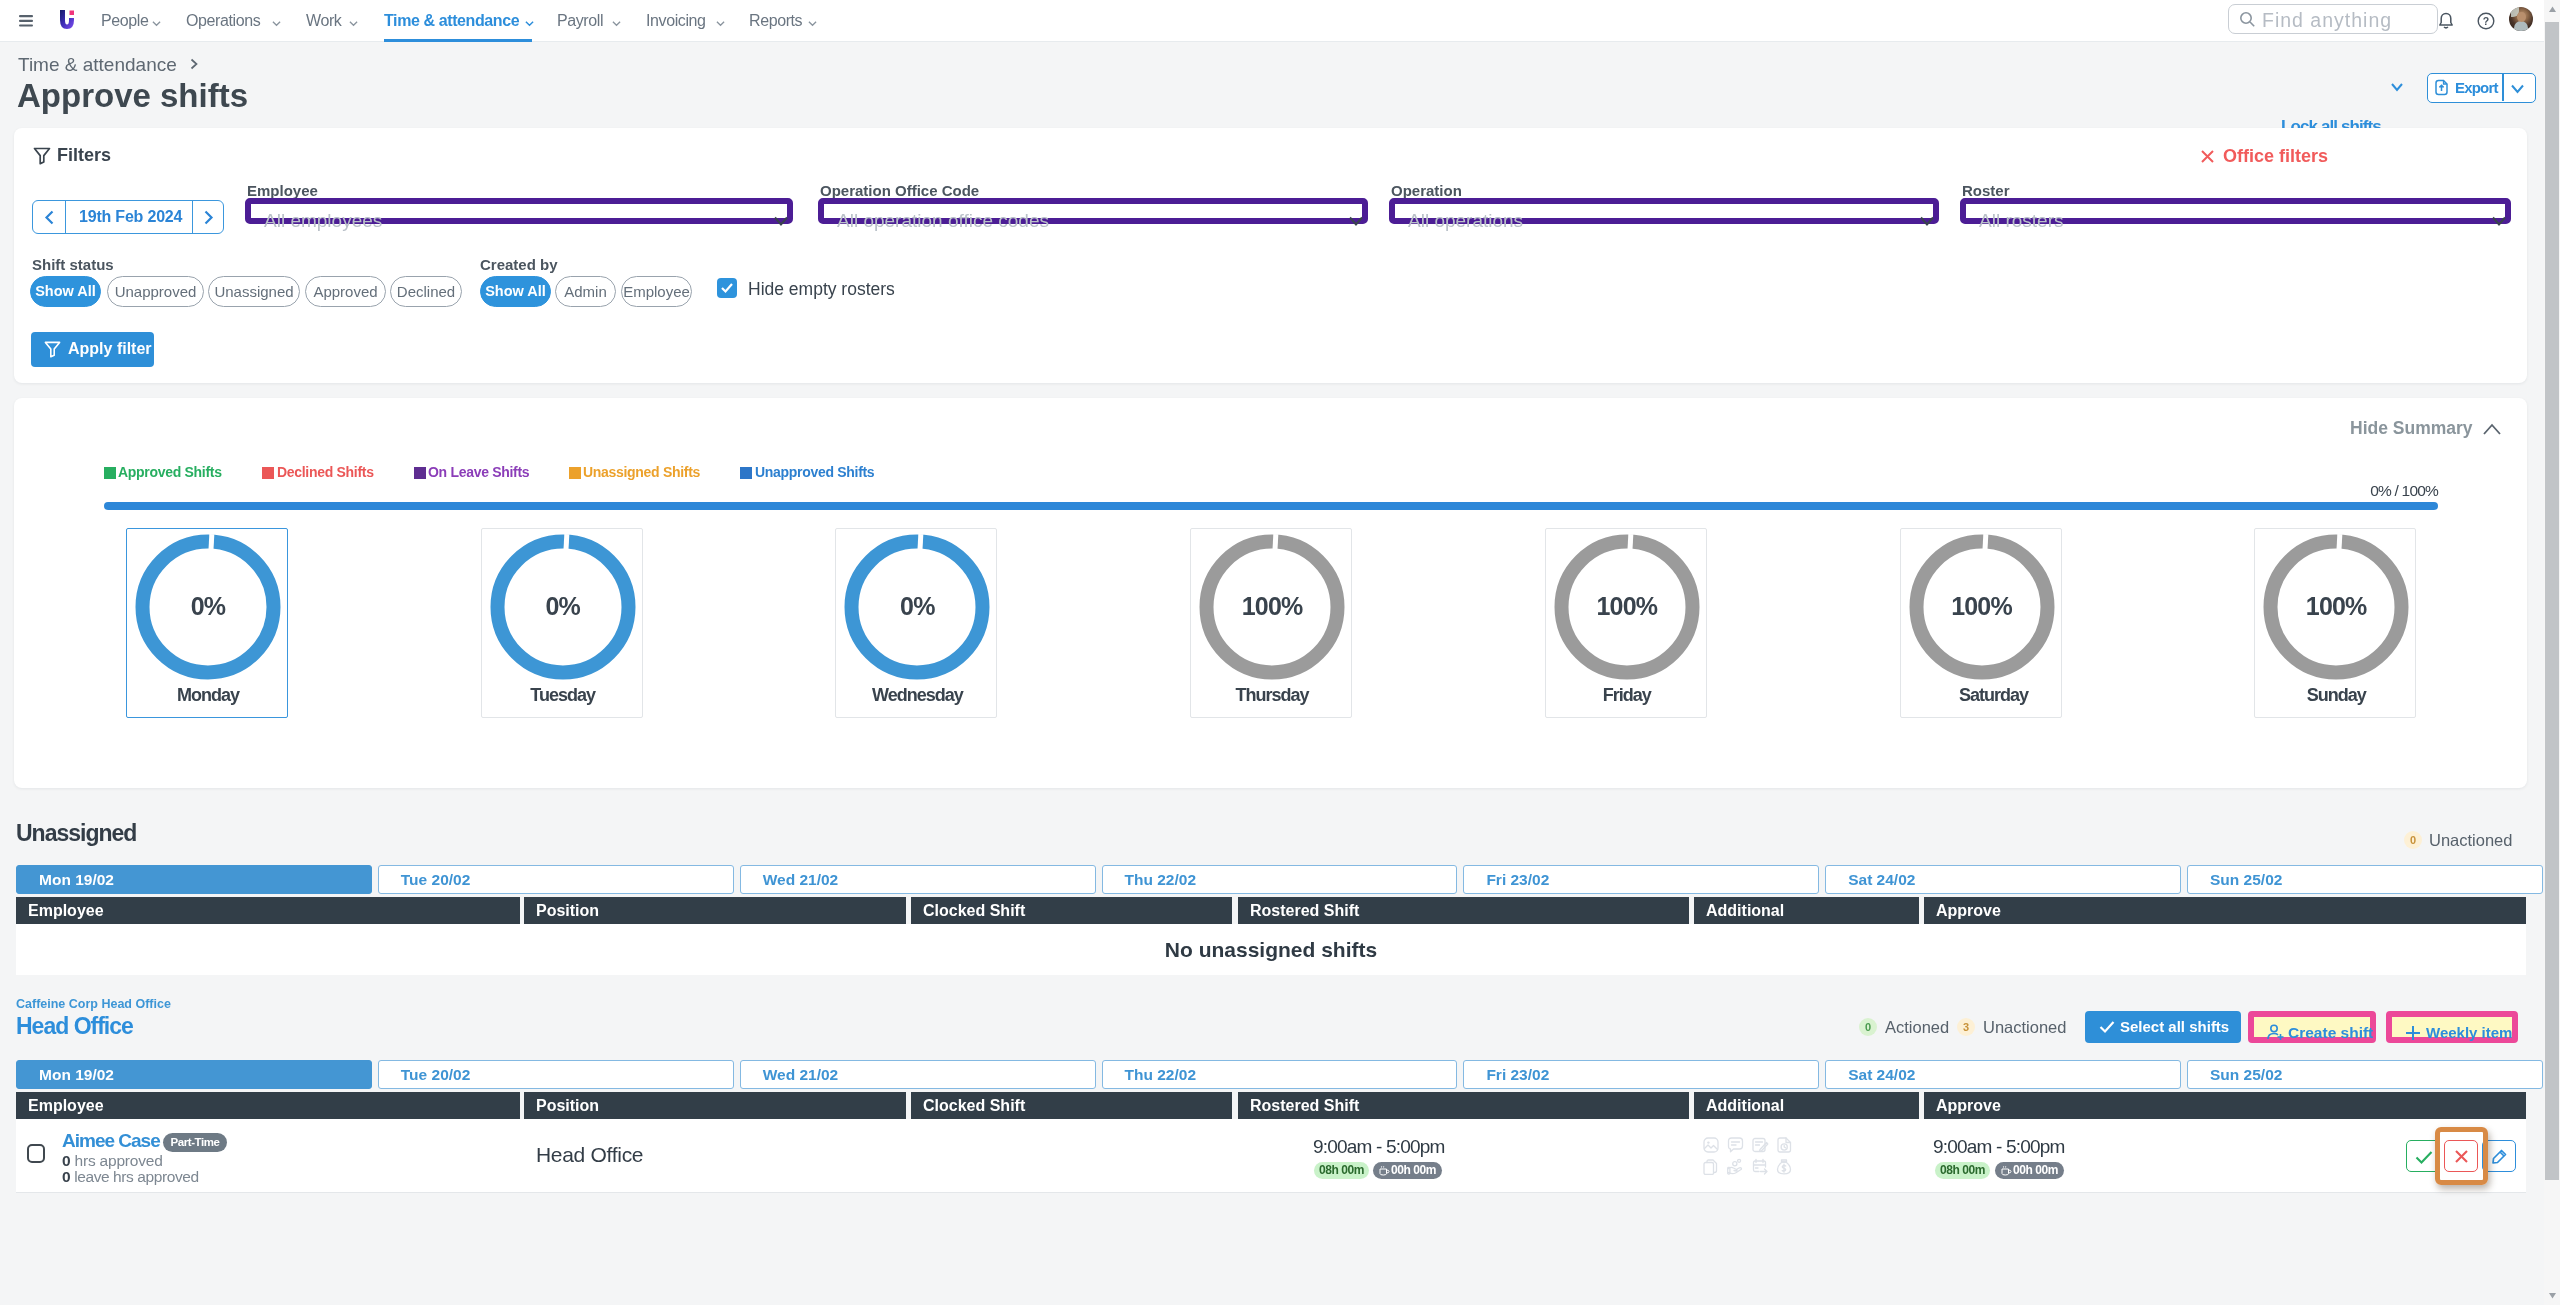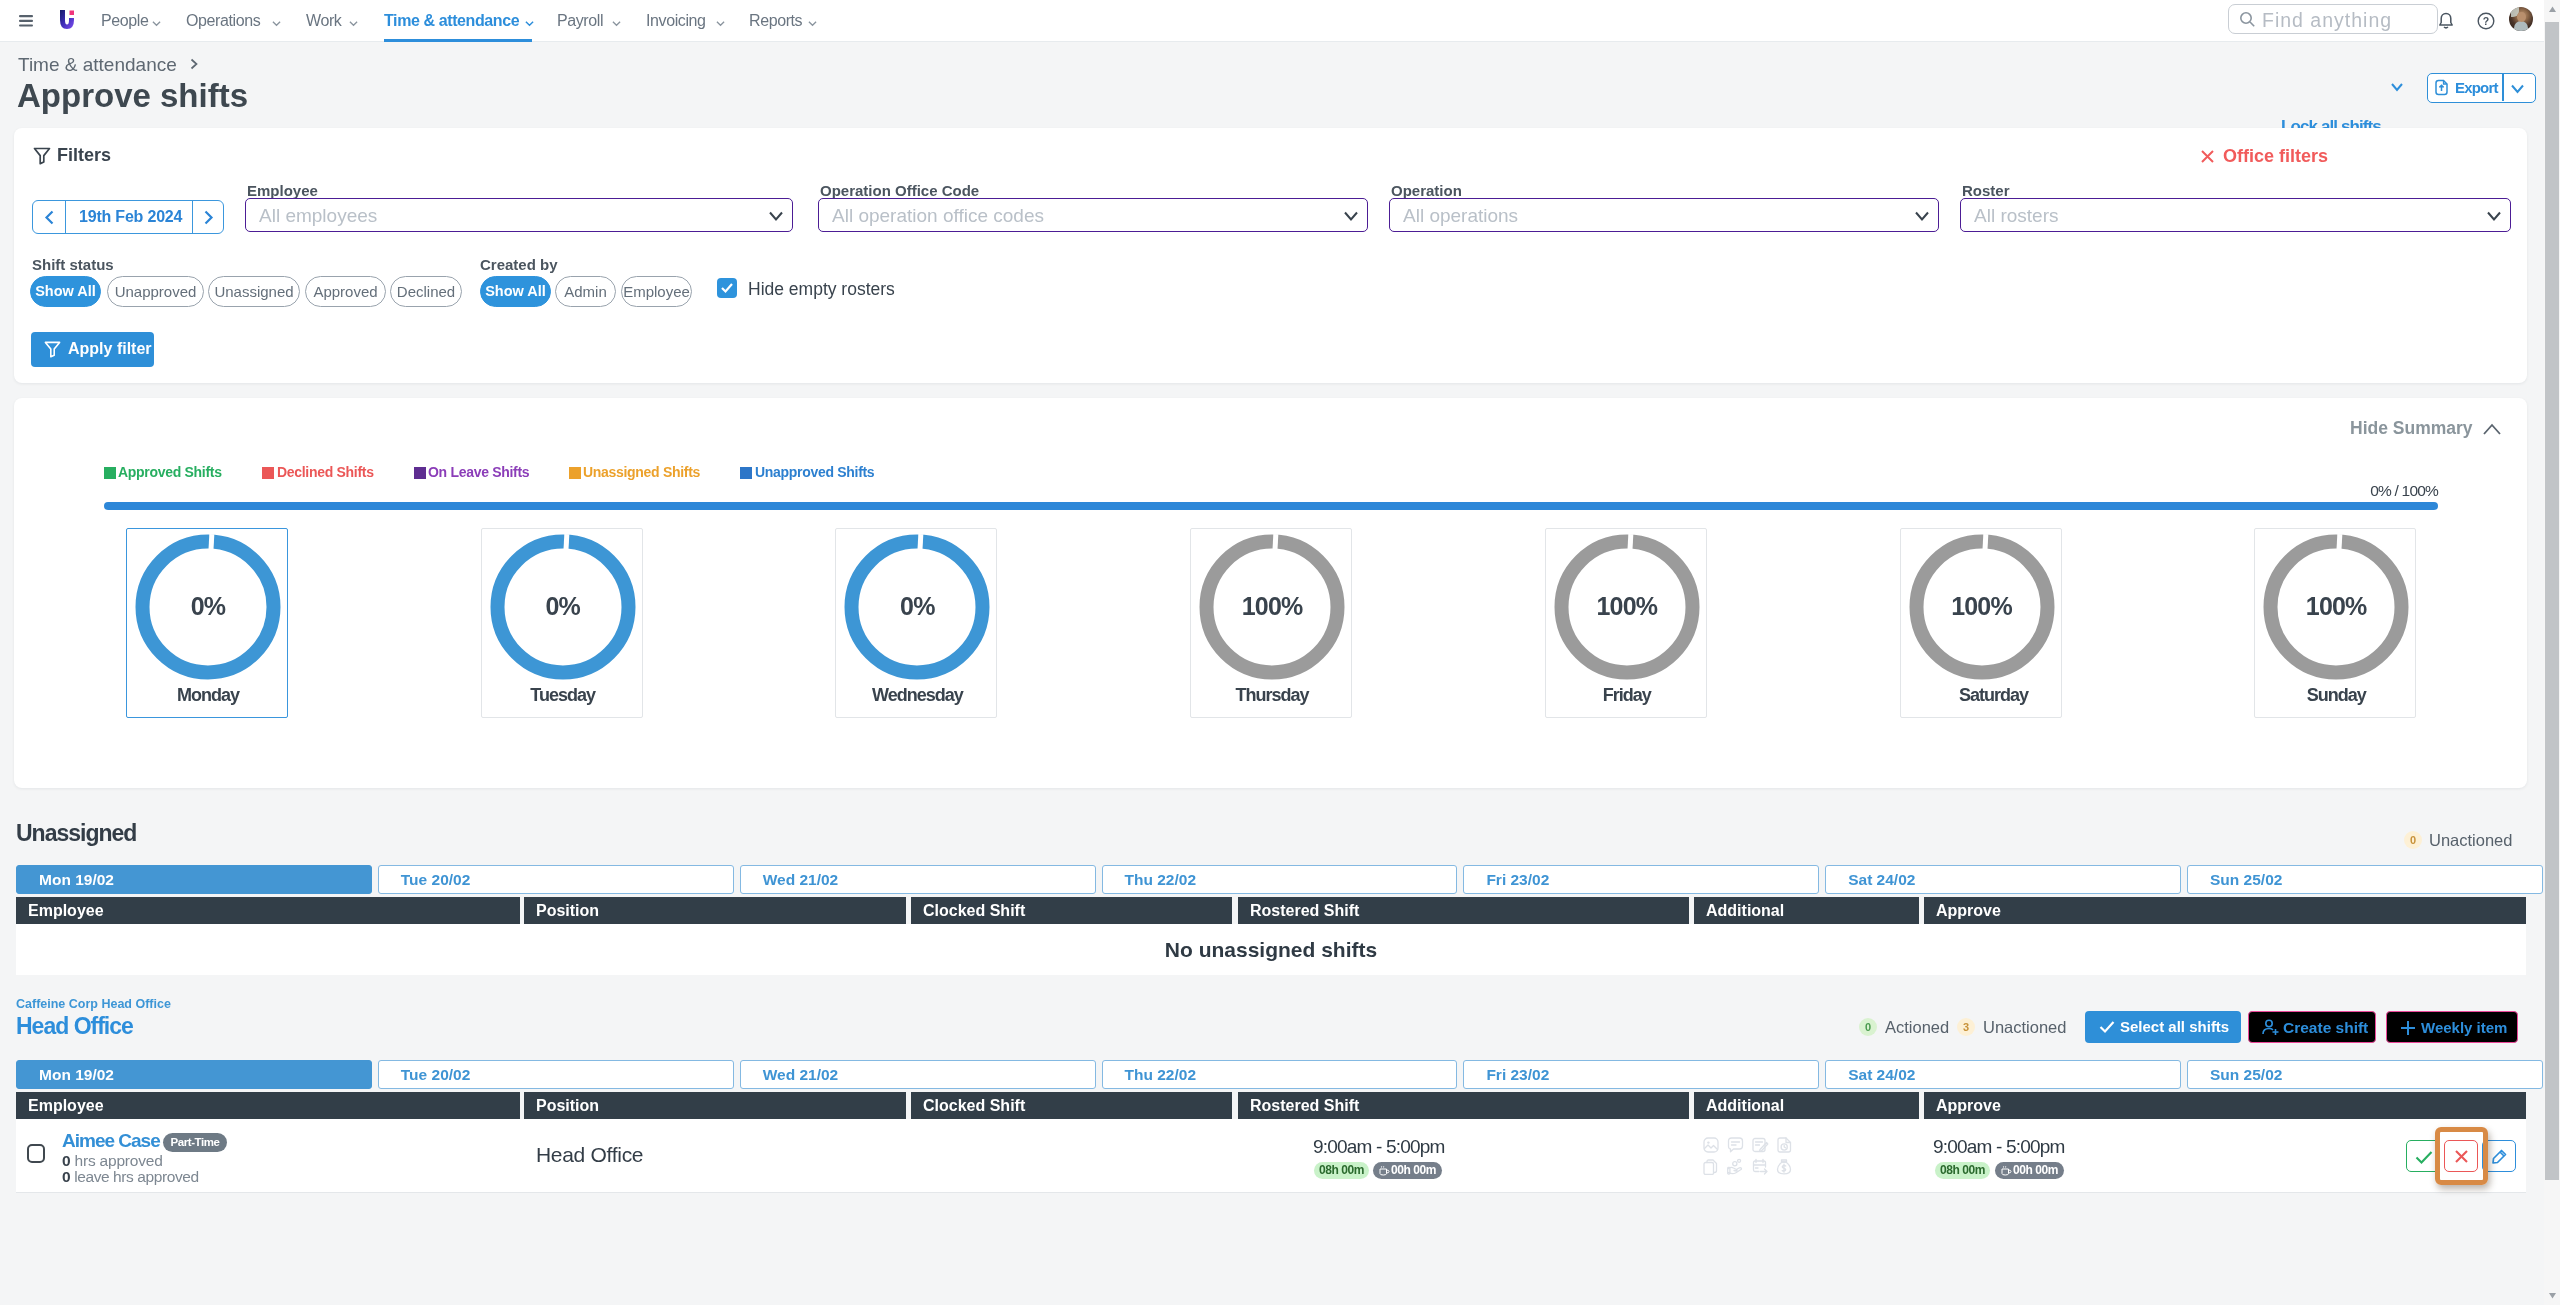--- a/index.html
+++ b/index.html
@@ -7,32 +7,32 @@
 span, .tab, .th, .chip, .pill { white-space:nowrap; }
 body { font-family:"Liberation Sans", sans-serif; background:#f4f5f6; position:relative; overflow:hidden; }
 .abs { position:absolute; }
 
 #navbar { position:absolute; left:0; top:0; width:2544px; height:42px; background:#fff; border-bottom:1px solid #e7ebee; z-index:5; }
 .navitem { position:absolute; top:0; height:42px; line-height:42px; font-size:16px; letter-spacing:-0.4px; color:#6a7581; white-space:nowrap; }
 .navitem.active { color:#2d8edb; font-weight:bold; }
 .nav-chev { position:absolute; top:19px; width:9px; height:9px; }
 
 .card { position:absolute; background:#fff; border-radius:8px; box-shadow:0 1px 3px rgba(40,50,60,.08); }
-.sel { position:absolute; height:34px; background:#fff; border:1px solid #4c1d95; border-radius:5px; }
+.sel { position:absolute; height:26px; background:#fff; border:6px solid #4c1d95; border-radius:5px; }
 .sel .ph { position:absolute; left:13px; top:6px; font-size:19px; color:#b9c0c8; }
 .lbl { position:absolute; font-size:15px; line-height:15px; color:#4b555f; font-weight:bold; }
 .chip { position:absolute; top:276px; height:31px; border-radius:16px; border:1px solid #99a3ad; background:#fff; color:#646f7a; font-size:15px; text-align:center; line-height:29px; }
 .chip.on { background:#2e93dc; border-color:#2e93dc; color:#fff; font-weight:bold; font-size:14.5px; }
 
 .tab { position:absolute; height:29px; background:#fff; border:1px solid #84b9e2; border-radius:3px; color:#3f94d4; font-size:15.5px; font-weight:bold; line-height:27px; padding-left:22px; }
 .tab.on { background:#4496d3; border-color:#4496d3; color:#fff; }
 .th { position:absolute; height:27px; background:#323e48; color:#fff; font-size:16px; font-weight:bold; line-height:27px; padding-left:12px; }
 .badge-num { position:absolute; width:18px; height:18px; border-radius:50%; font-size:11px; font-weight:bold; text-align:center; line-height:18px; }
 .btn-blue { position:absolute; background:#2e8fd8; border-radius:4px; color:#fff; font-weight:bold; font-size:15px; white-space:nowrap; }
-.btn-line { position:absolute; background:#000000; border:1px solid #ec4899; border-radius:4px; color:#2d8edb; font-weight:bold; font-size:15px; white-space:nowrap; }
+.btn-line { position:absolute; background:#fef9c3; border:6px solid #ec4899; border-radius:4px; color:#2d8edb; font-weight:bold; font-size:15px; white-space:nowrap; }
 .pill { position:absolute; height:17px; border-radius:9px; font-size:12px; letter-spacing:-0.4px; font-weight:bold; line-height:17px; text-align:center; }
 .actbtn { position:absolute; width:34px; height:32px; background:#fff; border-radius:5px; }
 </style>
 </head>
 <body>
 <div id="navbar">
   <svg class="abs" style="left:19px;top:15px;" width="14" height="12" viewBox="0 0 14 12">
       <g fill="#57616c">
         <rect x="0" y="0" width="14" height="2.2" rx="1"></rect>
         <rect x="0" y="4.7" width="14" height="2.2" rx="1"></rect>

